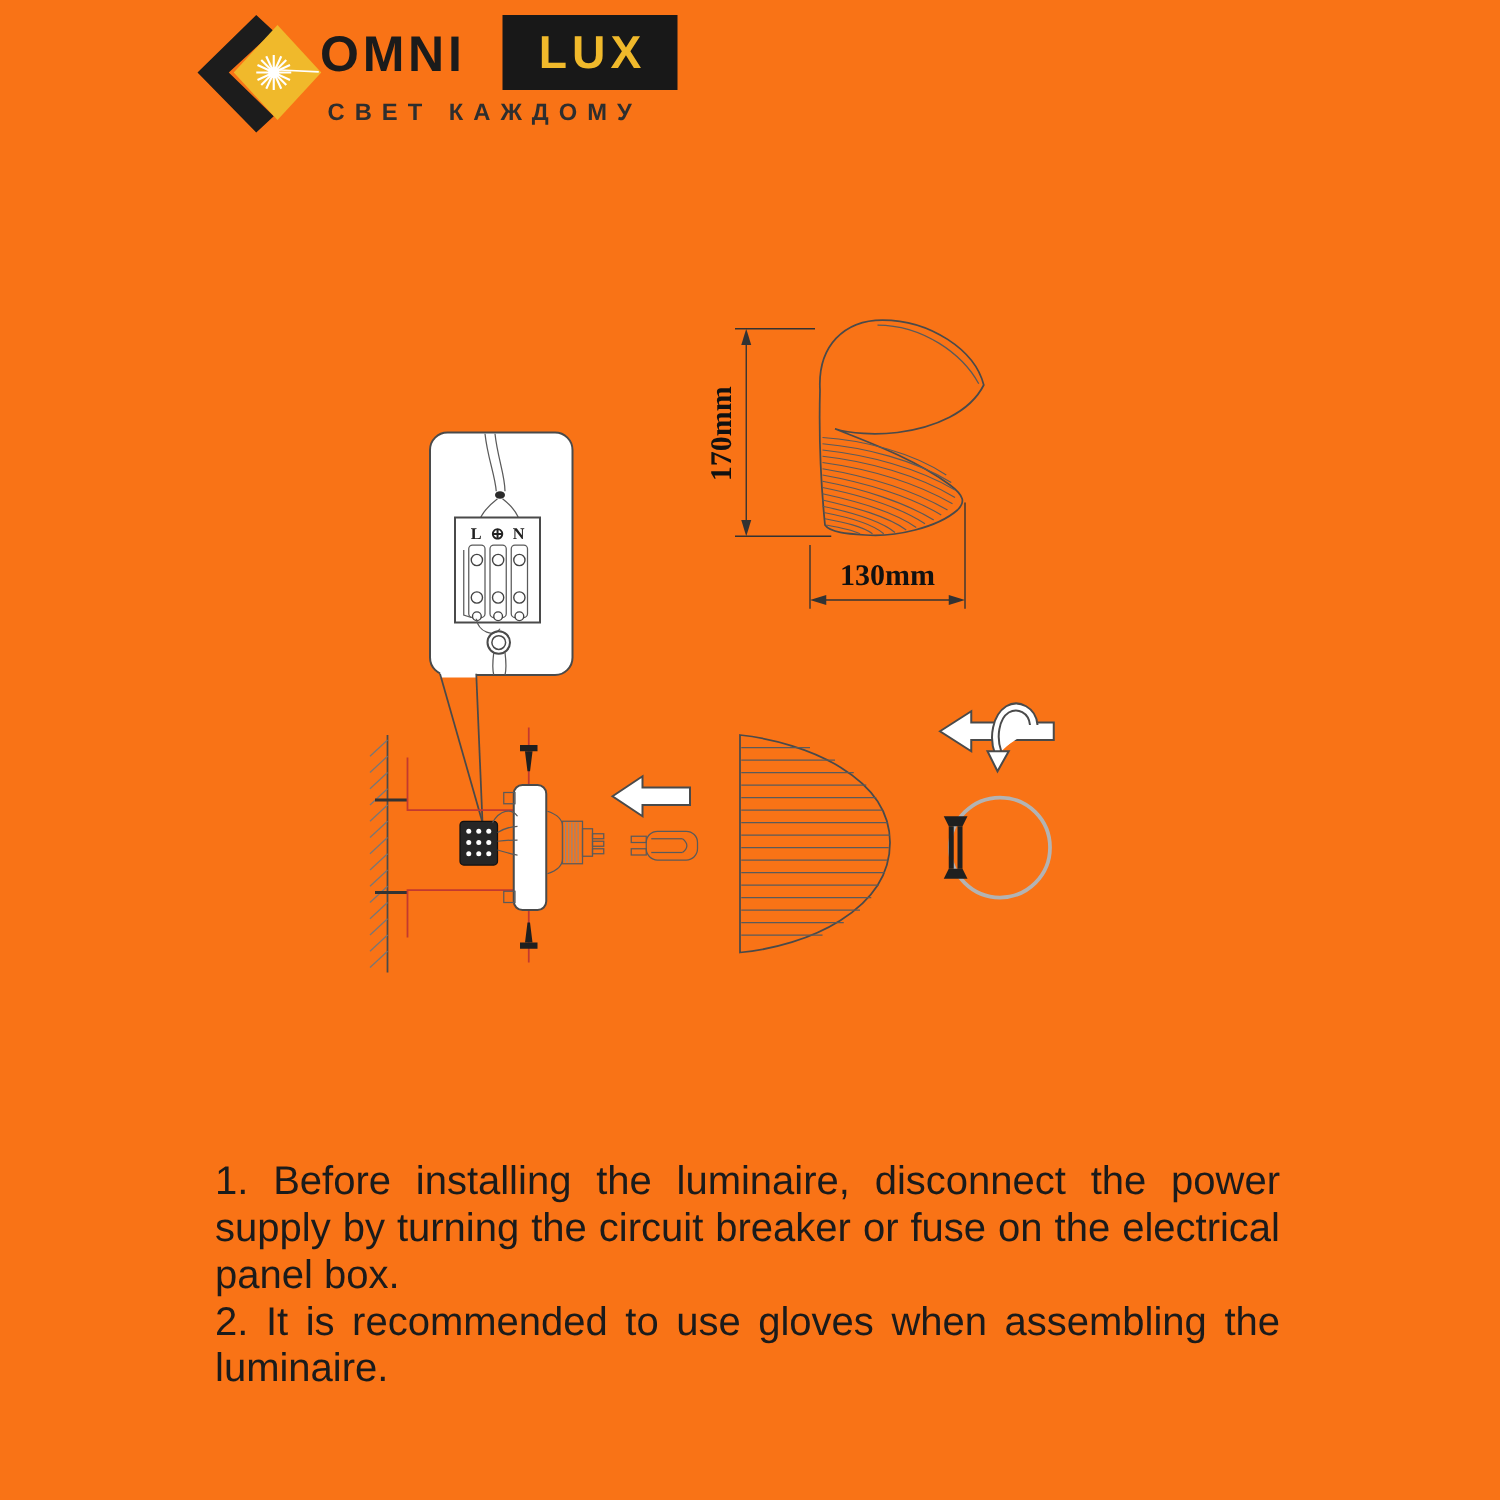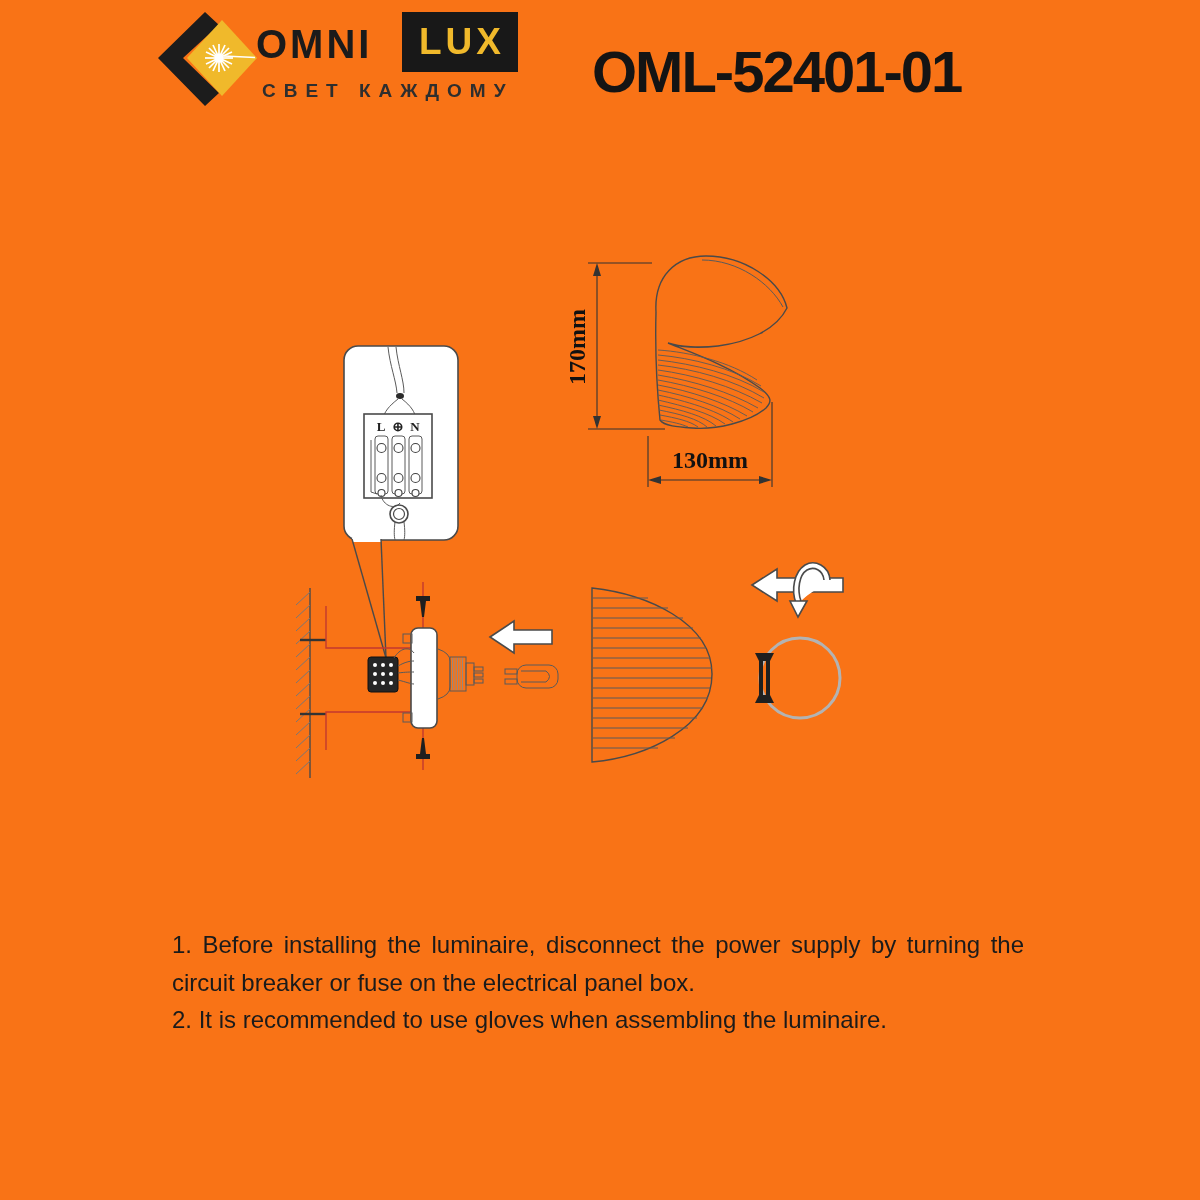--- a/index.html
+++ b/index.html
@@ -2,41 +2,41 @@
 <html><head>
 <meta charset="utf-8">
 <style>
   html,body{margin:0;padding:0;background:#ffffff;}
   body{width:1200px;height:1200px;position:relative;font-family:"Liberation Sans",sans-serif;overflow:hidden;}
   .page{position:absolute;inset:0;background:#f97316;}
 
   
   .logo-icon{position:absolute;left:148px;top:4px;width:120px;height:122px;}
   .brand-omni{position:absolute;left:256px;top:22px;font-size:40px;font-weight:700;letter-spacing:3px;color:#1b1b1b;}
-  .lux-box{position:absolute;left:402px;top:12px;width:116px;height:60px;background:#181818;
+  .lux-box{position:absolute;left:402px;top:12px;width:140px;height:60px;background:#181818;
            display:flex;align-items:center;justify-content:center;
            font-size:37px;font-weight:700;letter-spacing:4px;color:#F0B92B;text-indent:4px;}
   .tagline{position:absolute;left:262px;top:80px;width:286px;font-size:19px;font-weight:700;
            letter-spacing:8px;color:#2e2e2e;white-space:nowrap;}
   .model{position:absolute;left:592px;top:38px;font-size:58px;font-weight:700;letter-spacing:-2px;color:#141414;white-space:nowrap;}
 
   
   .art{position:absolute;left:0;top:0;width:1200px;height:1200px;}
   .ln{fill:none;stroke:#4a4a4a;stroke-width:1.4;}
   .thin{fill:none;stroke:#5a5a5a;stroke-width:1;}
   .rib{fill:none;stroke:#5a5a5a;stroke-width:0.9;}
   .dim{fill:none;stroke:#333;stroke-width:1.1;}
   .dimtxt{font-family:"Liberation Serif",serif;font-size:24px;font-weight:700;fill:#111;}
   .red{fill:none;stroke:#C3392F;stroke-width:1.4;}
   .blk{fill:#1f1f1f;stroke:none;}
   .outl{fill:#ffffff;stroke:#4a4a4a;stroke-width:1.6;}
   .termtxt{font-family:"Liberation Serif",serif;font-size:13px;font-weight:700;fill:#222;}
 
   
-  .instructions{position:absolute;left:172px;top:926px;width:852px;font-size:24px;line-height:37.5px;color:#1b1b1b;}
+  .instructions{position:absolute;left:172px;top:926px;width:852px;font-size:32px;line-height:37.5px;color:#1b1b1b;}
   .instructions p{margin:0;text-align:justify;text-align-last:left;}
 </style>
 </head>
 <body>
 
 <div class="page">
 
   <svg class="logo-icon" viewBox="148 4 120 122">
     <polygon points="205,12 158,58 205,106 219,93 183,58 219,25" fill="#1c1c1c"></polygon>
     <polygon points="222,20 257,58 222,96 187,58" fill="#F0B92B"></polygon>
@@ -49,21 +49,20 @@
       <line x1="213" y1="71" x2="225" y2="45"></line>
       <line x1="206" y1="52" x2="232" y2="64"></line>
       <line x1="206" y1="64" x2="232" y2="52"></line>
       <line x1="224" y1="56" x2="255" y2="57.5" stroke-width="1.4"></line>
       <circle cx="219" cy="58" r="4.5" fill="#ffffff" stroke="none"></circle>
     </g>
   </svg>
   <div class="brand-omni">OMNI</div>
   <div class="lux-box">LUX</div>
   <div class="tagline">СВЕТ КАЖДОМУ</div>
-  <div class="model">OML-52401-01</div>
 
   <svg class="art" viewBox="0 0 1200 1200">
 
     <g>
       <path class="ln" d="M 656,312 C 654,276 676,256 706,256 C 744,256 780,280 787,308
                          C 776,330 748,342 718,346 C 700,348 680,347 668,343
                          C 690,352 730,366 760,388 C 772,397 772,402 766,408
                          C 750,422 716,430 692,428 C 678,427 664,426 660,420
                          C 657,390 655,350 656,312 Z"></path>
       <path class="thin" d="M 702,260 C 738,260 770,283 783,307"></path>

